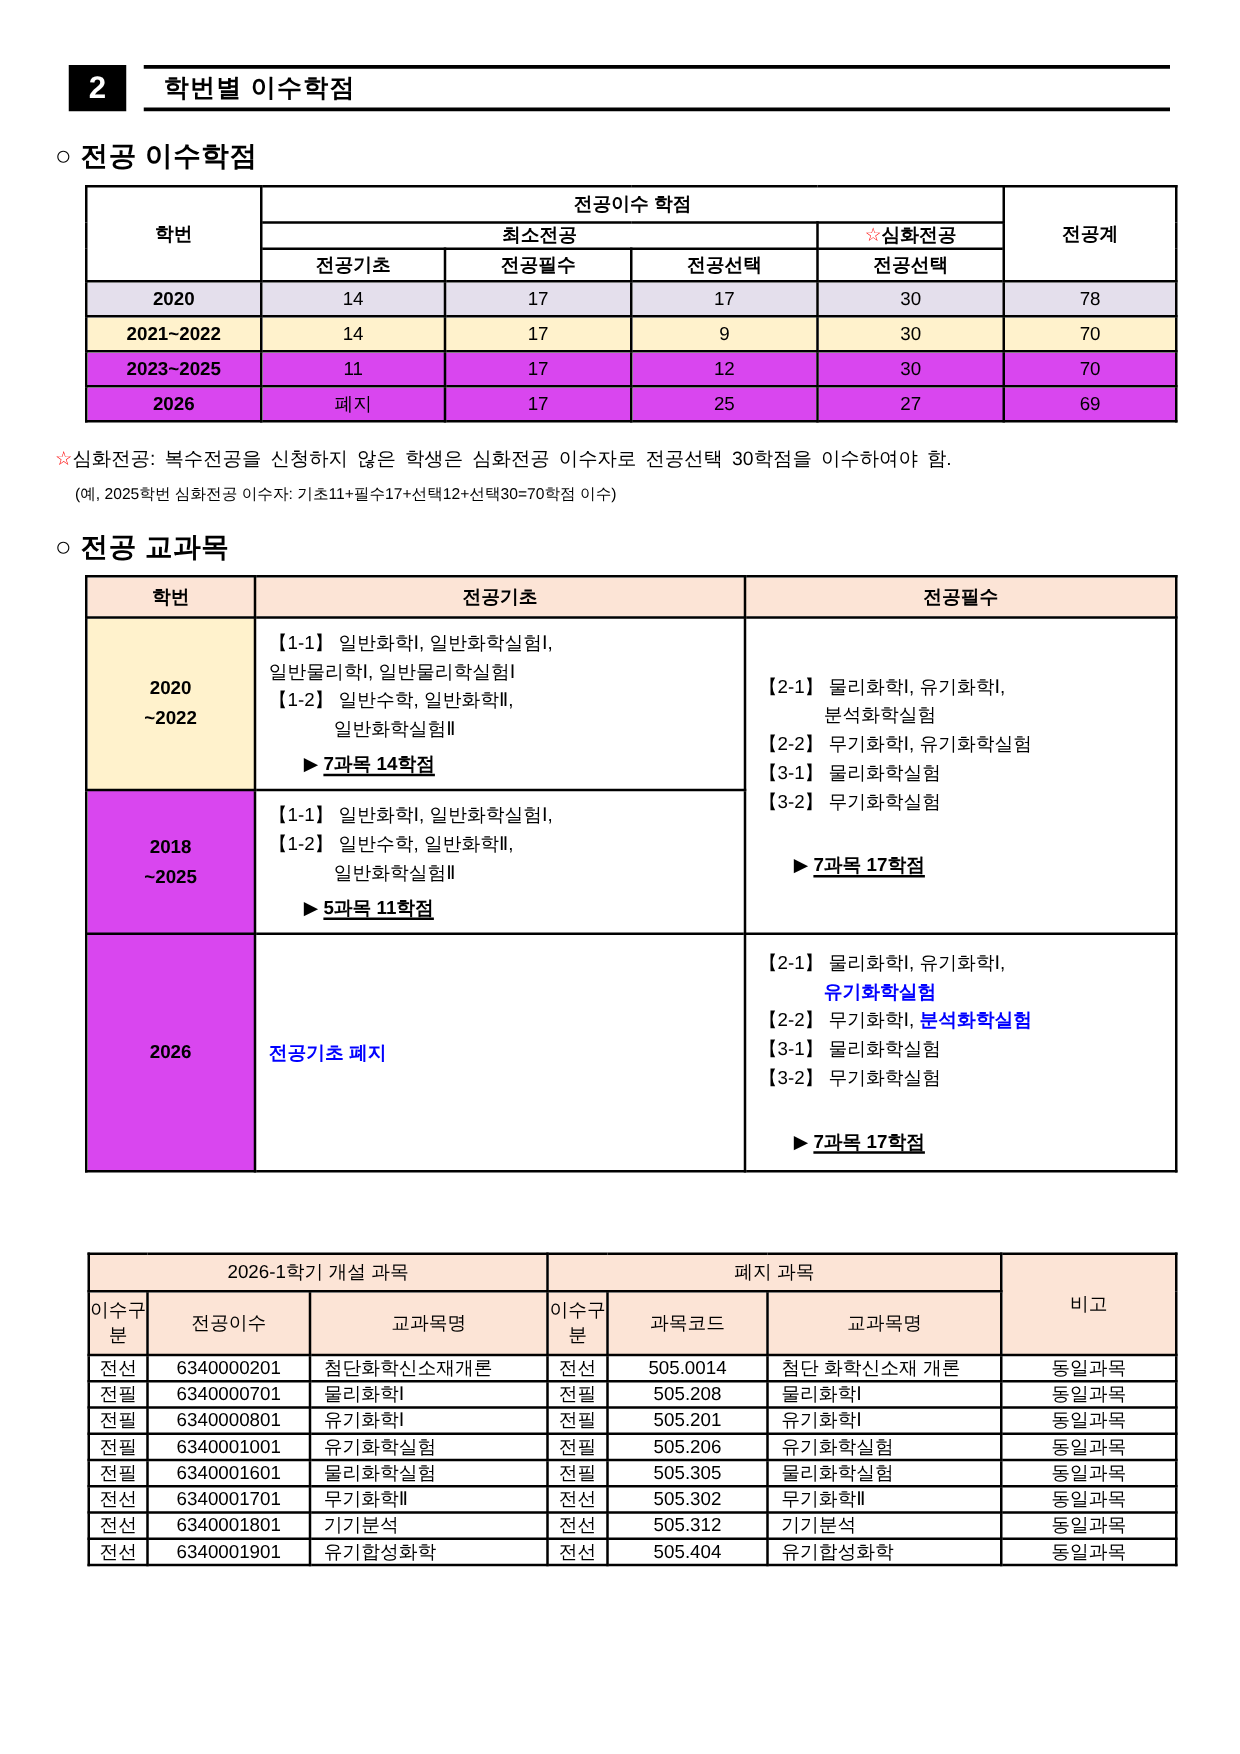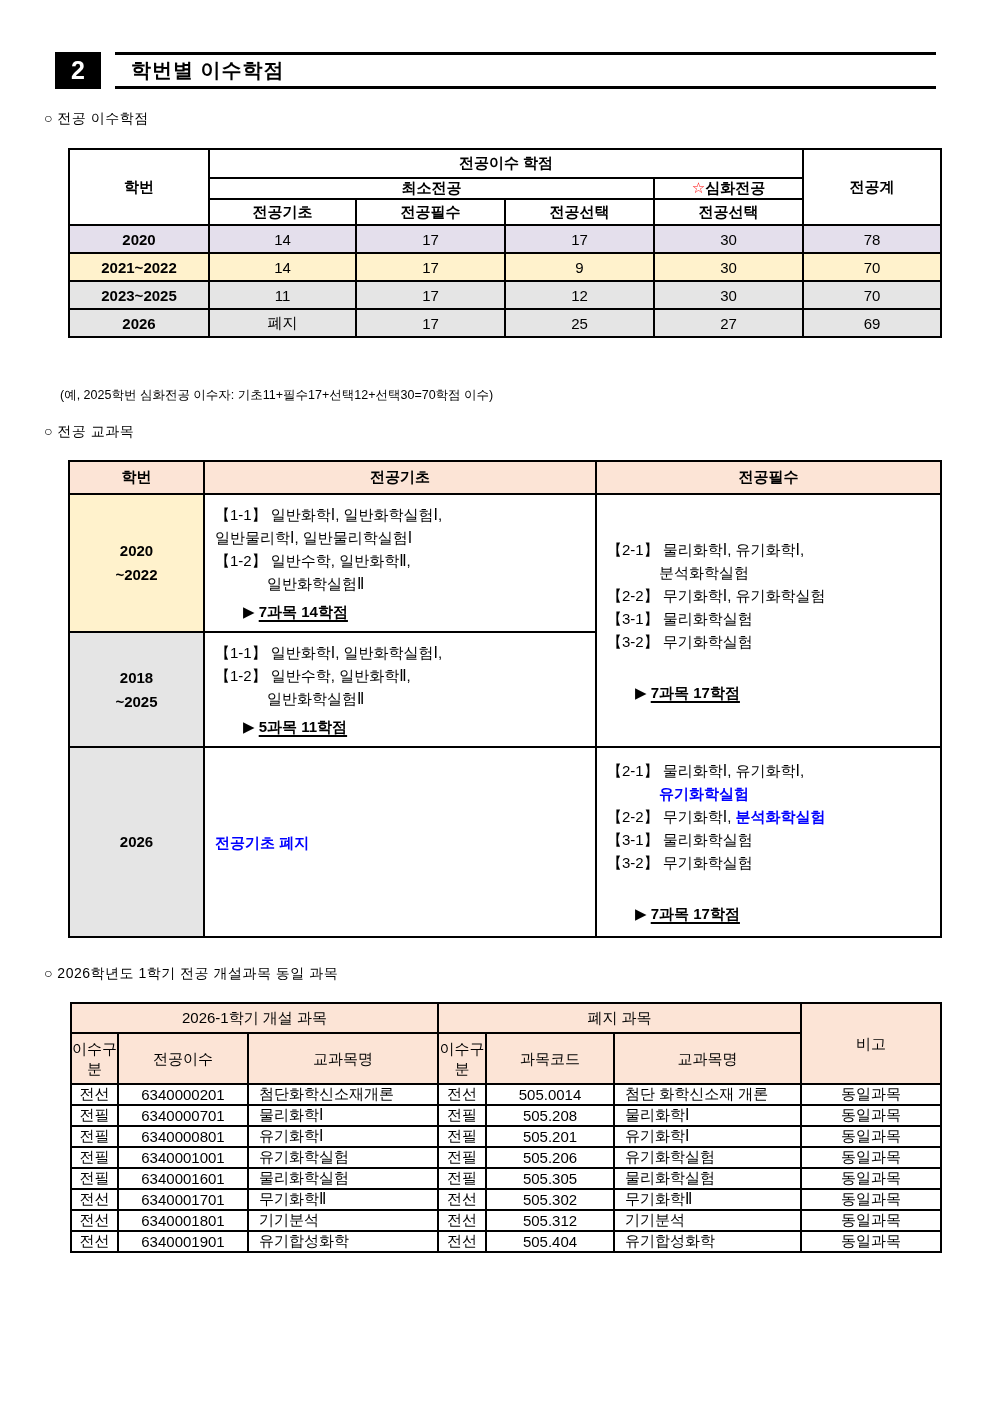--- a/index.html
+++ b/index.html
@@ -14,31 +14,31 @@
     width:46px; height:37px; background:#000; color:#fff;
     font-size:25px; font-weight:bold; display:flex; align-items:center; justify-content:center;
   }
   .titlebox {
     margin-left:14px; width:821px; height:37px;
     border-top:3px solid #000; border-bottom:3px solid #000;
     display:flex; align-items:center; padding-left:16px;
     font-size:20px; font-weight:bold; letter-spacing:1px;
   }
   
-  .sec { position:absolute; left:44px; font-size:14px; font-weight:normal; letter-spacing:.5px; }
+  .sec { position:absolute; left:44px; font-size:22px; font-weight:bold; letter-spacing:.5px; }
   .sec1 { top:110px; } .sec2 { top:423px; } .sec3 { top:965px; }
   
   table { border-collapse:collapse; table-layout:fixed; position:absolute; }
   td { border:2px solid #000; overflow:hidden; vertical-align:middle; }
   .red { color:#FF0000; }
   .blue { color:#0000FF; font-weight:bold; }
   .u { text-decoration:underline; text-underline-offset:3px; text-decoration-thickness:1.5px; }
   .bg-lav   { background:#E4DFEC; }
   .bg-yel   { background:#FFF2CC; }
-  .bg-mint  { background:#e5e5e5; }
+  .bg-mint  { background:#d946ef; }
   
   .t1 { left:68px; top:148px; width:872px; font-size:15px; }
   .t1 td { text-align:center; }
   .t1 .hrow td { font-weight:bold; }
   .t1 tr.h1 { height:29px; } .t1 tr.h2 { height:20px; } .t1 tr.h3 { height:26px; }
   .t1 tr.d { height:28px; }
   .t1 .hakbun { font-weight:bold; }
   
   .t2 { left:68px; top:460px; width:872px; font-size:15px; }
   .t2 tr.h { height:33px; }
@@ -126,20 +126,21 @@
       <td class="hakbun">2026</td>
       <td>폐지</td>
       <td>17</td>
       <td>25</td>
       <td>27</td>
       <td>69</td>
     </tr>
   </tbody>
     </table>
 
+  <div class="note1"><span class="red">☆</span><span>심화전공: 복수전공을 신청하지 않은 학생은 심화전공 이수자로 전공선택 30학점을 이수하여야 함.</span></div>
   <div class="note2">(예, 2025학번 심화전공 이수자: 기초11+필수17+선택12+선택30=70학점 이수)</div>
 
   <div class="sec sec2">○ 전공 교과목</div>
 
   <table class="t2">
     <colgroup>
       <col style="width:135px">
         <col style="width:392px">
         <col style="width:345px">
     </colgroup>
@@ -194,21 +195,20 @@
         <div class="line"><span>【2-2】 무기화학Ⅰ, </span><span class="blue">분석화학실험</span></div>
         <div class="line">【3-1】 물리화학실험</div>
         <div class="line">【3-2】 무기화학실험</div>
         <div class="gap"></div>
         <div class="line arrow"><span>▶</span> <span class="u">7과목  17학점</span></div>
       </td>
     </tr>
   </tbody>
     </table>
 
-  <div class="sec sec3">○ 2026학년도 1학기 전공 개설과목 동일 과목</div>
 
   <table class="t3">
     <colgroup>
       <col style="width:47px">
         <col style="width:130px">
         <col style="width:190px">
       <col style="width:48px">
         <col style="width:128px">
         <col style="width:187px">
         <col style="width:140px">

